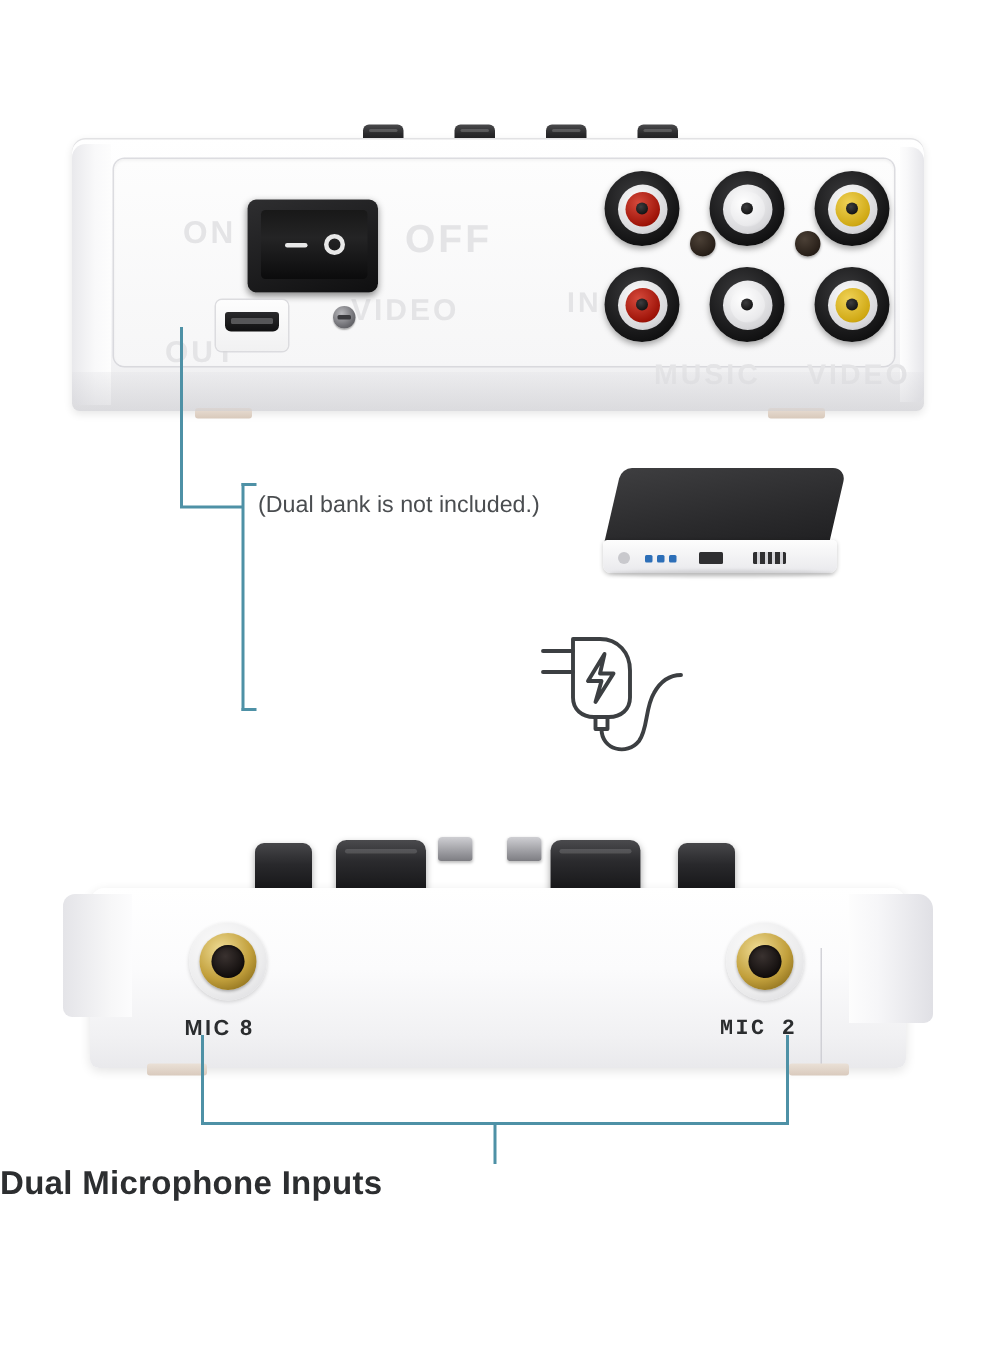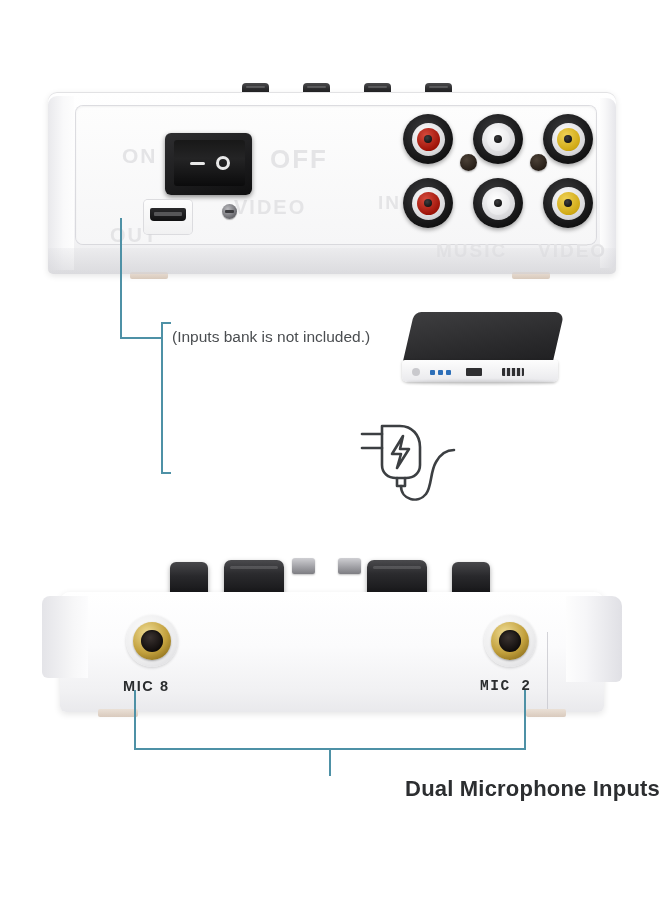--- a/index.html
+++ b/index.html
@@ -252,21 +252,21 @@
     position:absolute; font-size:14.5px; font-weight:700; color:#2b2d2f;
     letter-spacing:1.6px; white-space:nowrap;
   }
   .bot-foot{
     position:absolute; bottom:-5px; width:40px; height:8px;
     background:linear-gradient(180deg,#eae0d6,#d9cabd);
     border-radius:2px;
   }
   .bottom-caption{
     position:absolute; left:0; right:0; top:776px;
-    text-align:right; font-size:22px; font-weight:700; color:#2c2e30;
+    text-align:left; font-size:22px; font-weight:700; color:#2c2e30;
     letter-spacing:.2px;
   }
 </style>
 </head>
 <body>
 
 <div class="page">
 
   <div class="device-top">
 
@@ -354,21 +354,21 @@
     </div>
   </div>
 
   <div class="line v" style="left:120px; top:218px; height:120px;"></div>
   <div class="line h" style="left:120px; top:337px; width:42px;"></div>
   <div class="line v" style="left:161px; top:322px; height:152px;"></div>
   <div class="line h" style="left:161px; top:322px; width:10px;"></div>
   <div class="line h" style="left:161px; top:472px; width:10px;"></div>
 
   <div class="callout" style="left:172px; top:322px;">
-    <div class="call-sub">(Inputs bank is not included.)</div>
+    <div class="call-sub">(Dual bank is not included.)</div>
   </div>
 
   <div class="pbank">
     <div class="pb-top"></div>
     <div class="pb-front">
       <div class="pb-btn"></div>
       <div class="pb-leds">
         <div class="pb-led"></div>
         <div class="pb-led"></div>
         <div class="pb-led"></div>

